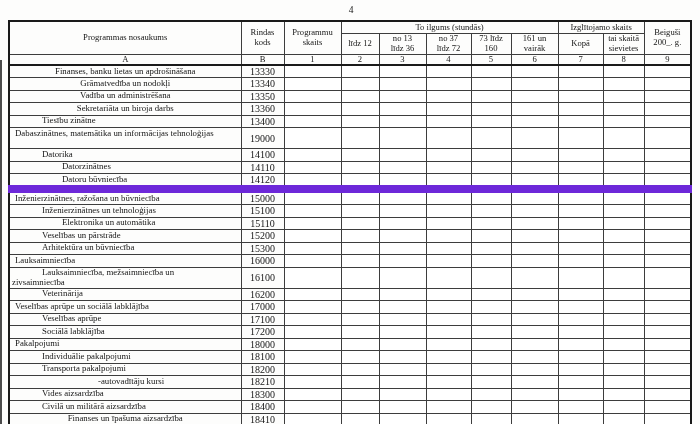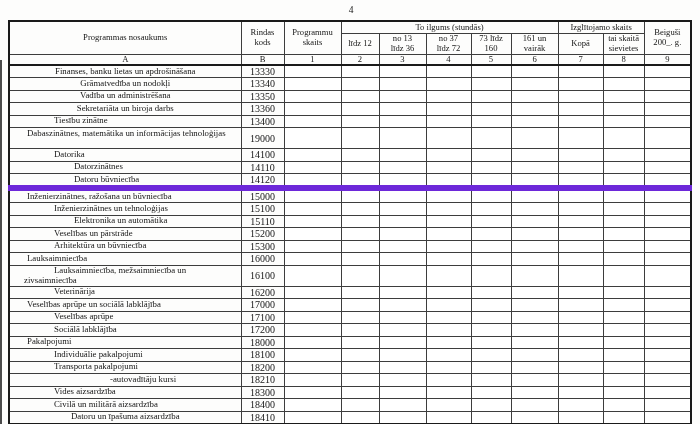--- a/index.html
+++ b/index.html
@@ -32,22 +32,22 @@
     overflow:hidden;
     vertical-align:middle;
   }
   thead th { text-align:center; white-space:pre-line; padding:0 1px; }
   tr.h1 { height:12px; }
   tr.h2 { height:21px;padding-left:24px; }
   tr.h3 { height:11px; }
   tr.h3 th { border-bottom:2px solid #1a1a1a; }
   tbody tr { height:12.5px; }
   tbody tr.tall { height:21px; }
-  tbody tr.section-start td { border-top:6px solid #6d28d9; }
-  td.name { white-space:pre; padding-left:14px; font-size:8.8px; }
+  tbody tr.section-start td { border-top:8px solid #6d28d9; }
+  td.name { white-space:pre; padding-left:2px; font-size:8.8px; }
   td.name.center { text-align:center; padding-left:0; text-indent:0;margin-left:28px; }
   td.name.ind0 { text-indent:3px; }
   td.name.ind1 { text-indent:30px; }
   td.name.ind2 { text-indent:50px; }
   td.name.ind3 { text-indent:86px; }
   td.name.vtop { vertical-align:top; padding-top:1px; }
   td.code { text-align:center; font-size:10px; }
   td.val { background:#fff; }
 </style>
 </head>
@@ -444,21 +444,21 @@
         <td class="val"></td>
         <td class="val"></td>
         <td class="val"></td>
         <td class="val"></td>
         <td class="val"></td>
         <td class="val"></td>
         <td class="val"></td>
         <td class="val"></td>
       </tr>
       <tr>
-        <td class="name center">Datoru un īpašuma aizsardzība</td>
+        <td class="name center">Finanses un īpašuma aizsardzība</td>
         <td class="code">18410</td>
         <td class="val"></td>
         <td class="val"></td>
         <td class="val"></td>
         <td class="val"></td>
         <td class="val"></td>
         <td class="val"></td>
         <td class="val"></td>
         <td class="val"></td>
         <td class="val"></td>

